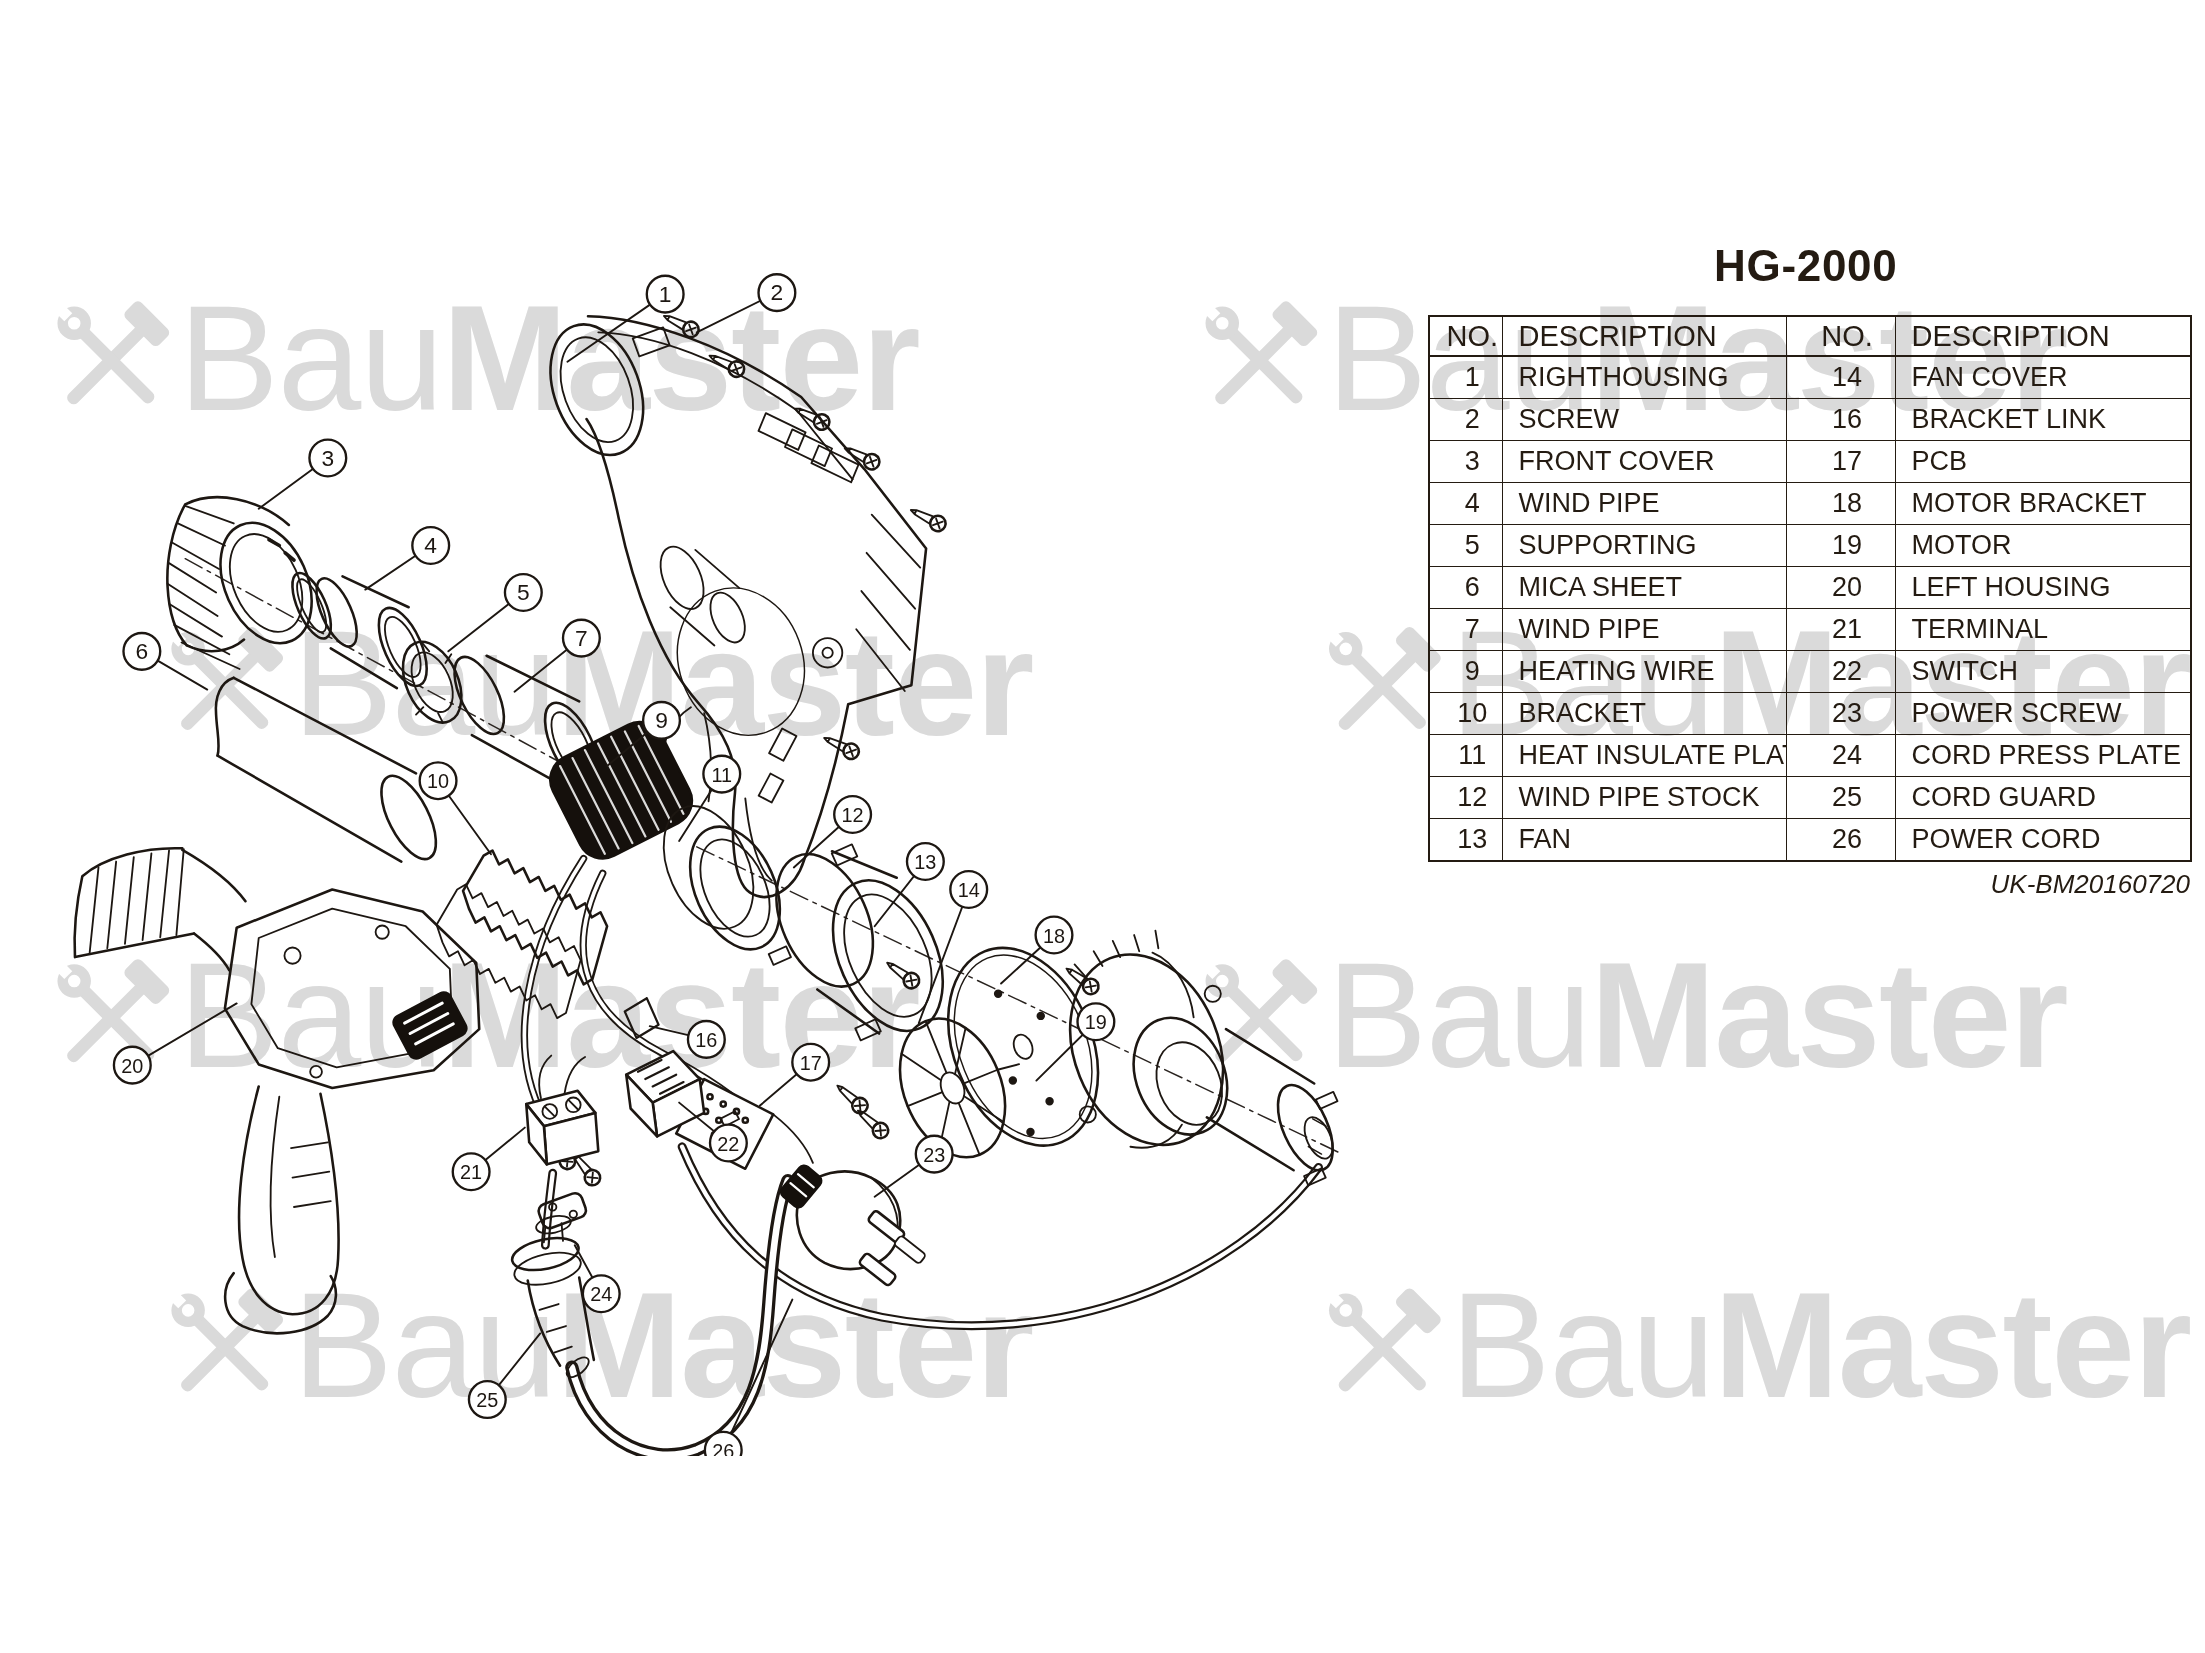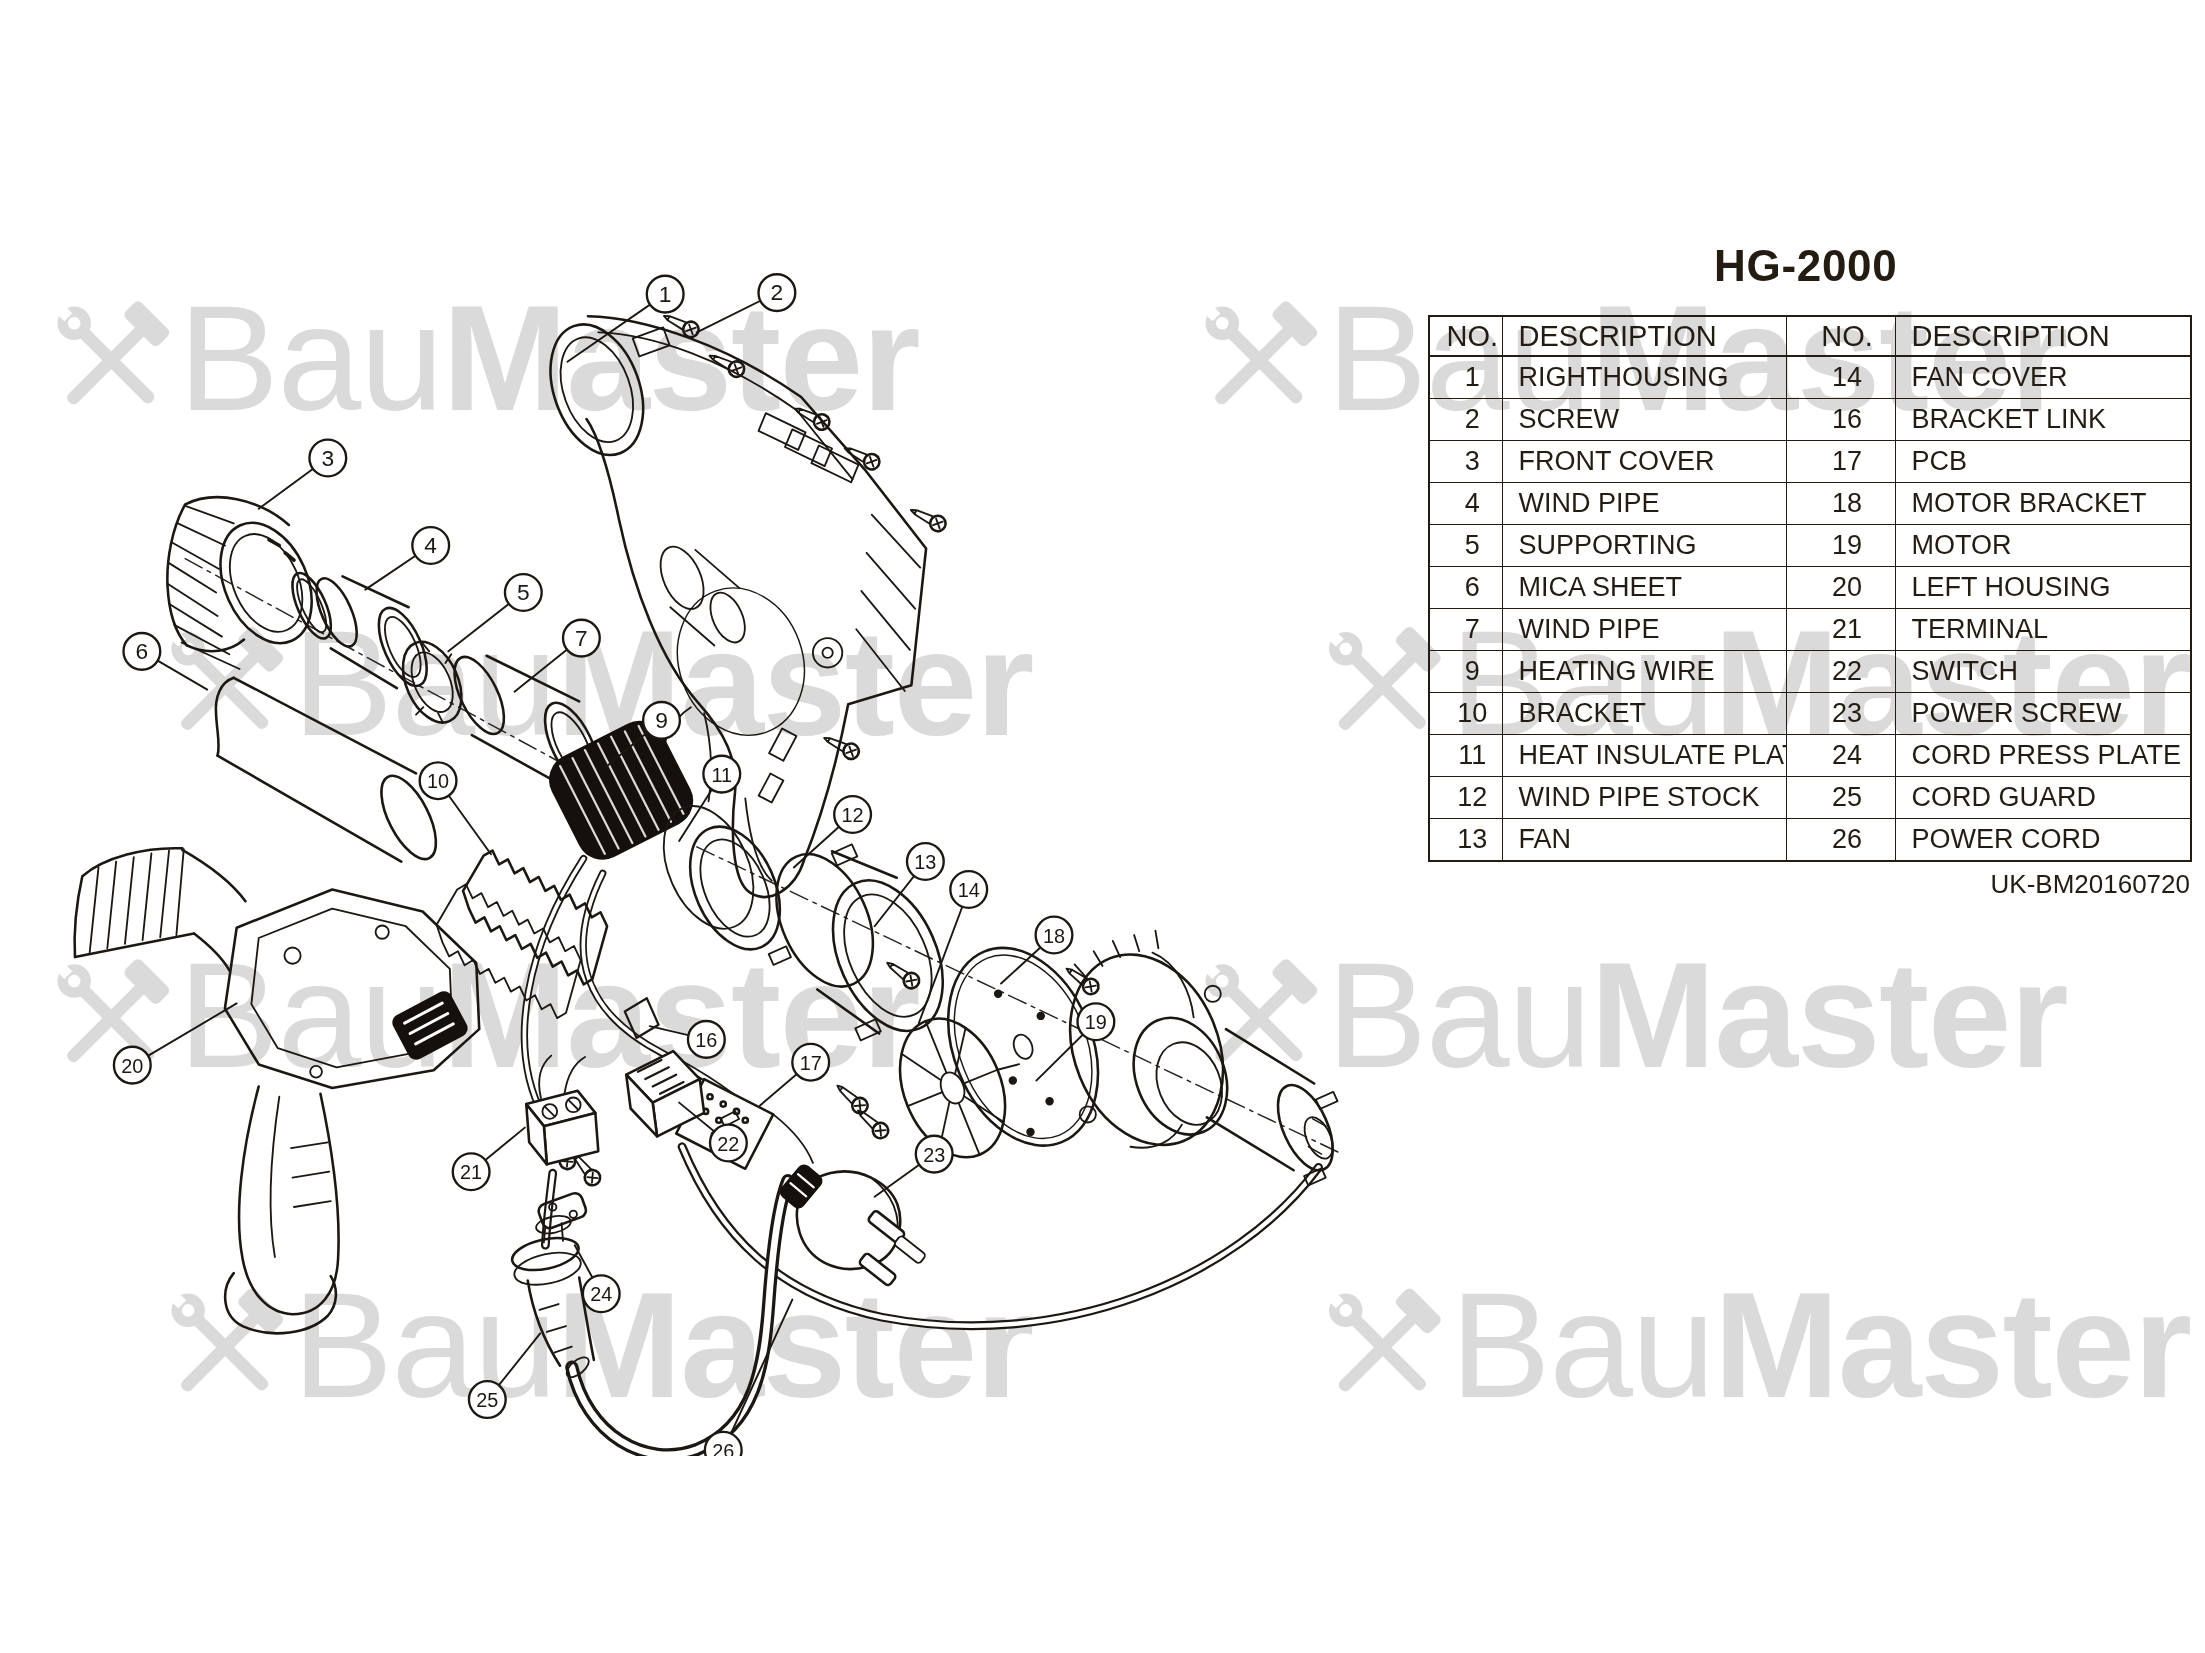--- a/index.html
+++ b/index.html
@@ -35,21 +35,21 @@
   table.parts{position:absolute;left:1428px;top:315px;width:762px;border-collapse:collapse;
               table-layout:fixed;color:#241b12;border:2.9px solid #241b12;background:transparent;}
   table.parts th,table.parts td{border:1.9px solid #241b12;font-weight:400;padding:0;
               vertical-align:middle;background:transparent;white-space:nowrap;overflow:hidden;}
   table.parts th{height:38px;font-size:29px;border-bottom:2.9px solid #241b12;}
   table.parts td{height:41px;font-size:27px;}
   table.parts .cno{text-align:center;padding-left:13px;}
   table.parts .cdesc{text-align:left;padding-left:16px;}
 
   .footnote{position:absolute;left:1852px;top:869px;width:338px;text-align:right;
-            font-size:26px;color:#241b12;}
+            font-size:26px;color:#241b12;font-style:italic;}
 </style>
 </head>
 <body>
 
 <div class="canvas">
 
   <svg class="layer" id="wm-layer" viewBox="0 0 3000 2250" aria-hidden="true">
     <defs>
       <symbol id="bmx" viewBox="0 0 100 100">
         <g>

